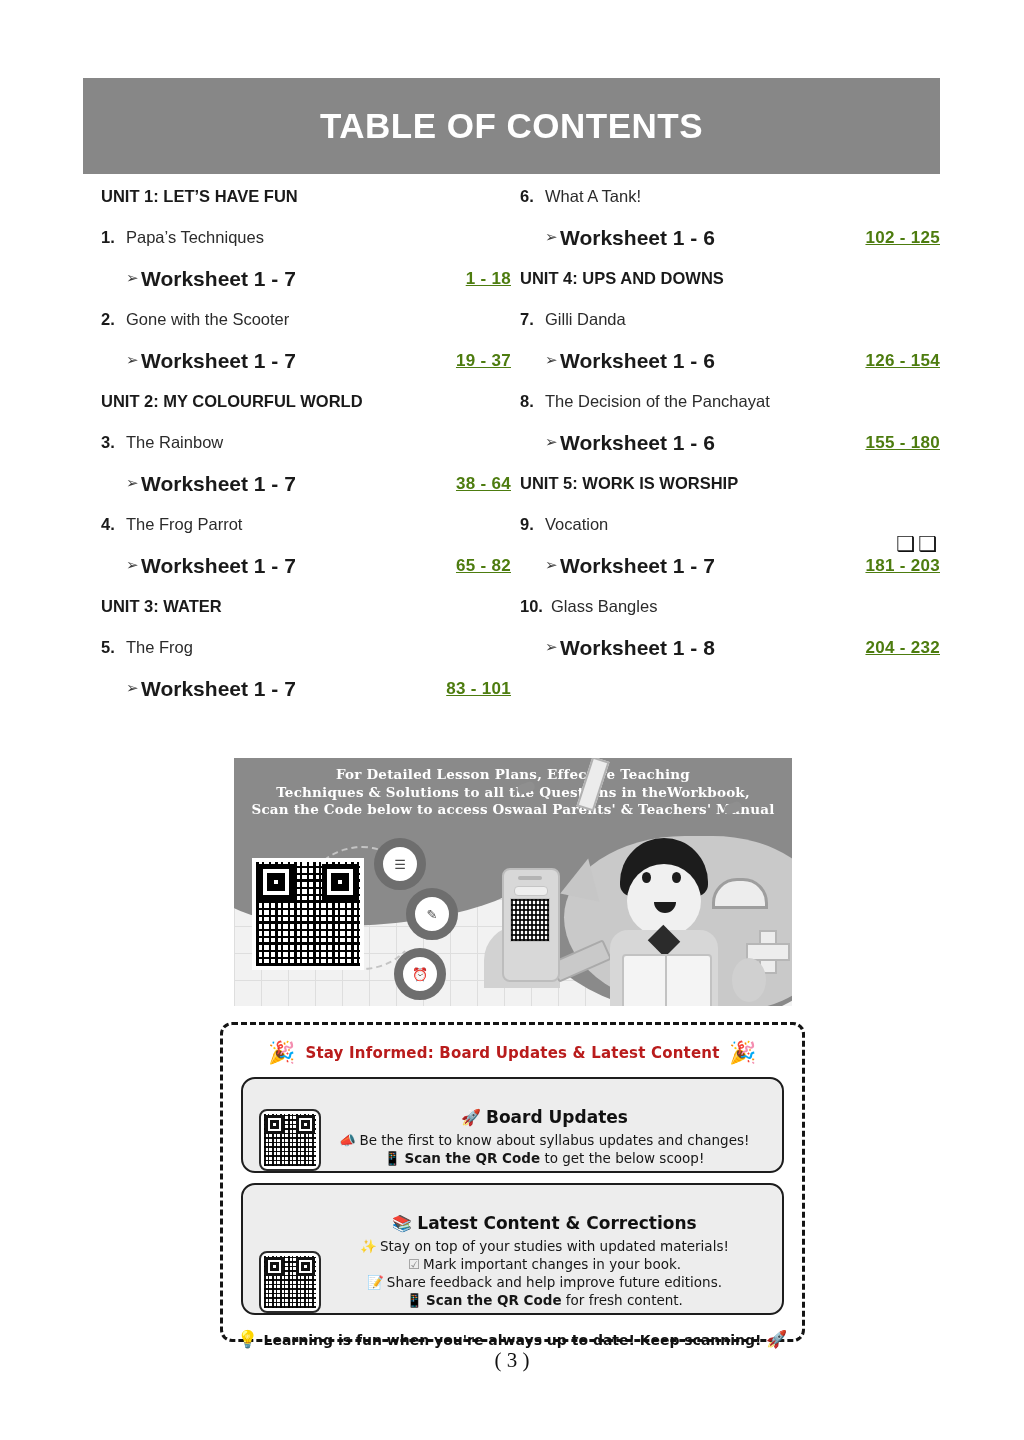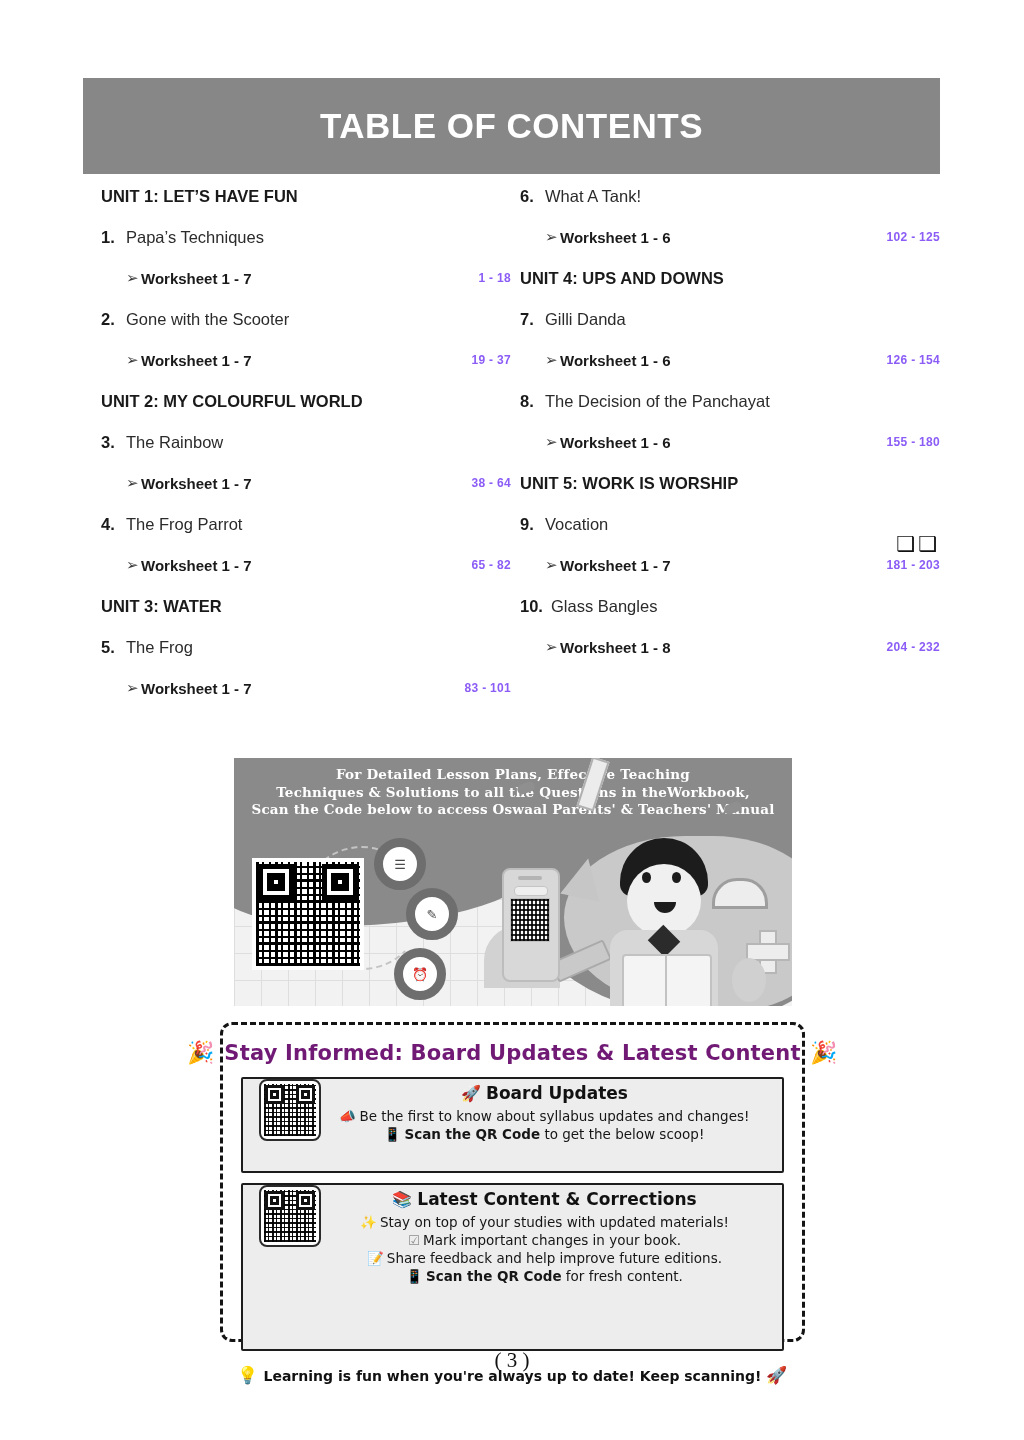--- a/index.html
+++ b/index.html
@@ -88,31 +88,32 @@
   }
   .ws-arrow {
     width: 40px;
     padding-left: 25px;
     box-sizing: border-box;
     font-size: 15px;
     color: #3a3a3a;
     font-family: "DejaVu Sans", sans-serif;
   }
   .ws-label {
-    font-size: 15px;
+    font-size: 21px;
     font-weight: bold;
     color: #1a1a1a;
   }
   .ws-pages {
     position: absolute;
     right: 0;
-    font-size: 12px;
-    font-weight: bold;
-    color: #8b5cf6;
+    font-size: 17px;
+    font-weight: bold;
+    color: #4d7c0f;
     letter-spacing: 0.3px;
+    text-decoration: underline;
   }
   .toc-col-left  .ws-pages { right: 0px; }
   .toc-col-right .ws-pages { right: 0px; }
 
   .end-marks {
     position: absolute;
     left: 520px;
     top: 534px;
     width: 420px;
     text-align: right;
@@ -395,42 +396,42 @@
   }
   .stay-title-row {
     display: flex;
     align-items: center;
     justify-content: center;
     height: 48px;
     gap: 10px;
     padding-top: 4px;
   }
   .stay-title {
-    font-size: 21px;
-    font-weight: bold;
-    color: #701a75;
+    font-size: 15px;
+    font-weight: bold;
+    color: #b91c1c;
     letter-spacing: 0.2px;
     white-space: nowrap;
   }
   .party-icon {
     font-size: 22px;
     color: #8d8d8d;
     line-height: 1;
   }
   .card {
     margin: 0 18px 10px 18px;
     background: #ededed;
     border: 2px solid #1d1d1d;
-    border-radius: 2px;
+    border-radius: 14px;
     display: flex;
-    align-items: flex-start;
+    align-items: flex-end;
     box-sizing: border-box;
   }
   .card-1 { height: 96px; }
-  .card-2 { height: 168px; }
+  .card-2 { height: 132px; }
   .card-qr {
     width: 62px; height: 62px;
     margin-left: 16px;
     flex: 0 0 auto;
     background: #ffffff;
     border: 2px solid #2b2b2b;
     border-radius: 8px;
     padding: 3px;
     box-sizing: border-box;
   }

